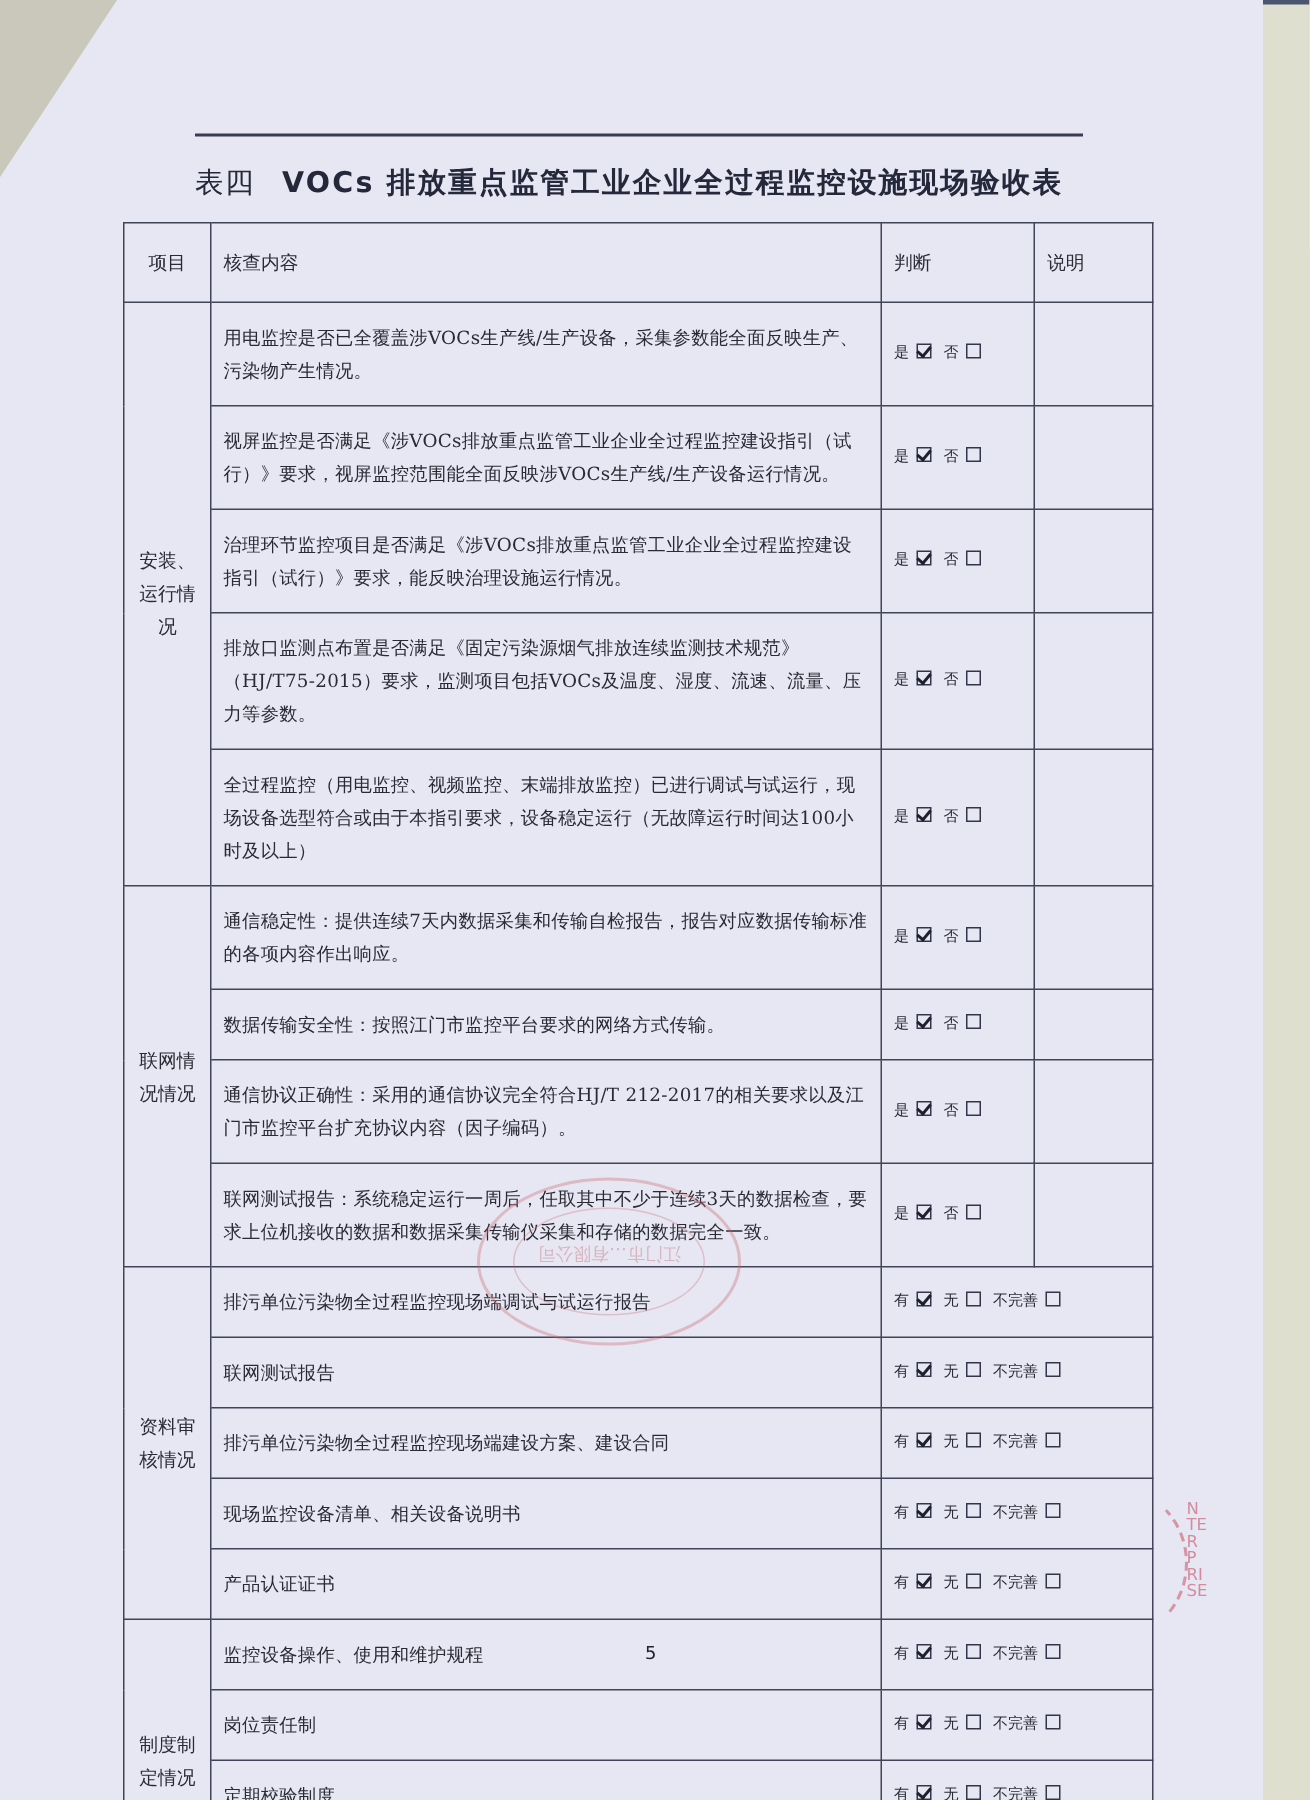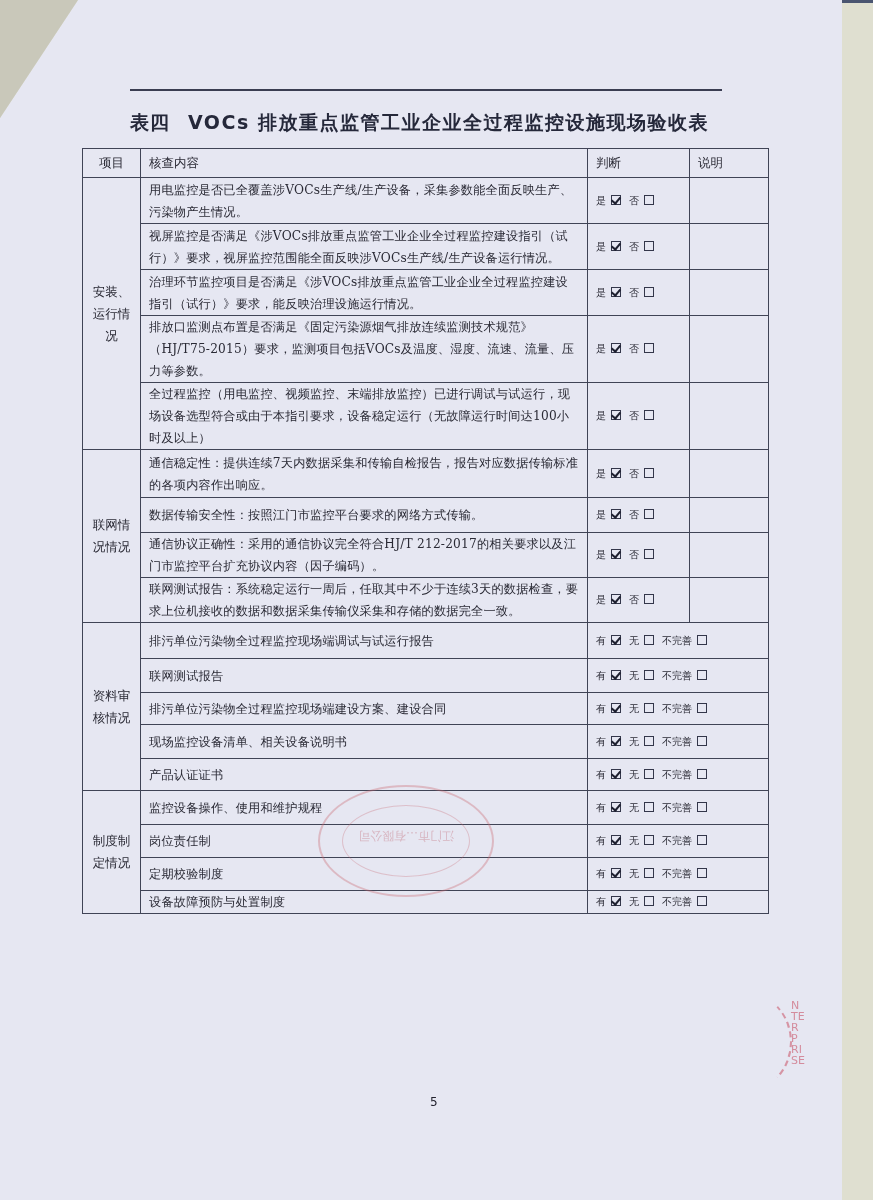--- a/index.html
+++ b/index.html
@@ -28,31 +28,31 @@
   }
   .rule {
     position: absolute; left: 130px; top: 89px; width: 592px; height: 2px;
     background: #3a3d52;
   }
   .title {
     position: absolute; left: 130px; top: 106px; height: 32px;
     font-size: 19px; line-height: 32px; letter-spacing: 1px; color: #25283a;
     white-space: nowrap;
   }
-  .title .num { font-weight: bold; margin-right: 18px; }
+  .title .num { font-weight: normal; margin-right: 18px; }
   .title .main { font-family: "DejaVu Sans", "Liberation Sans", sans-serif; font-weight: bold; letter-spacing: 1.5px; }
 
   table.form {
     position: absolute; left: 82px; top: 148px;
     width: 686px; border-collapse: collapse; table-layout: fixed;
     font-size: 12.2px;
   }
   table.form td {
     border: 1.5px solid #404456;
-    padding: 0 8px;
+    padding: 12px 8px;
     vertical-align: middle;
     line-height: 22px;
   }
   td.cat { text-align: center; padding: 0 4px; line-height: 30px; font-size: 12.5px; }
   td.content { letter-spacing: 0.2px; }
   td.judge { padding-left: 9px; white-space: nowrap; font-size: 10px; }
   td.note { }
   .hdr td { height: 28px; font-size: 12.5px; }
   .box {
     display: inline-block; width: 10px; height: 10px;

